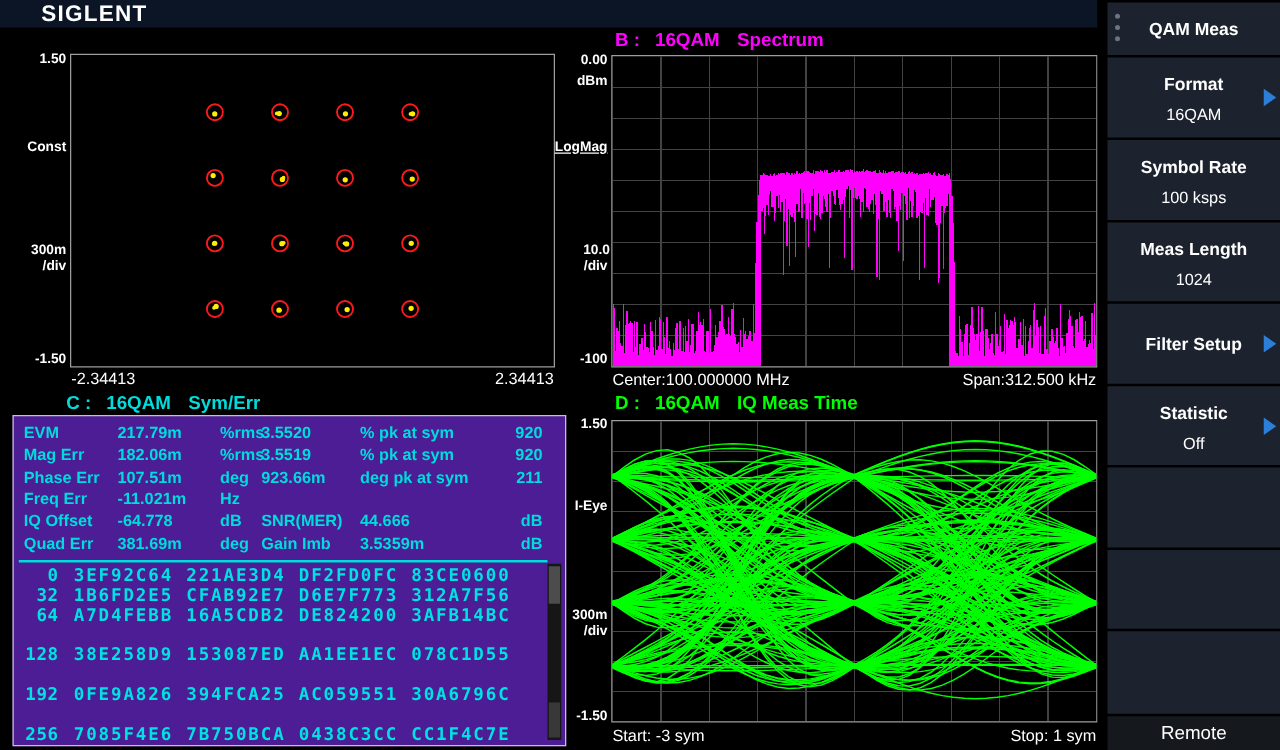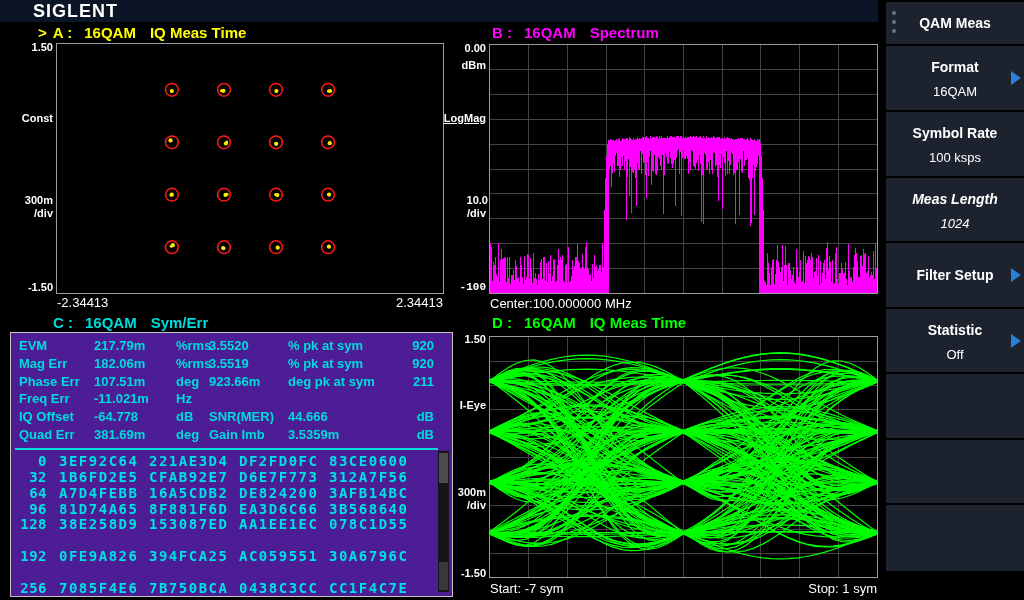--- a/index.html
+++ b/index.html
@@ -54,23 +54,20 @@
 </style>
 </head>
 <body>
 
 <div class="screen">
 
   <div class="topbar">
     <div class="logo">SIGLENT</div>
   </div>
 
-  <div class="phead" style="left:38px;top:24px;color:#ffff00;">
-    <span class="pind">&gt;</span><span class="pid">A :</span><span class="pfmt">16QAM</span><span>IQ Meas Time</span>
-  </div>
   <div class="ax" style="left:1px;top:41px;width:52px;">1.50</div>
   <div class="ax" style="left:1px;top:112px;width:52px;">Const</div>
   <div class="ax" style="left:1px;top:194px;width:52px;">300m</div>
   <div class="ax" style="left:1px;top:207px;width:52px;">/div</div>
   <div class="ax" style="left:1px;top:281px;width:52px;">-1.50</div>
   <div class="plot" style="left:56px;top:43px;width:386px;height:249px;">
     <svg id="constSvg" width="386" height="249">
         <circle cx="114.9" cy="203.2" r="6.4" fill="none" stroke="#ff1a1a" stroke-width="1.5"></circle>
         <circle cx="115.9" cy="201.2" r="2.1" fill="#ffee00"></circle>
         <circle cx="114.2" cy="202.2" r="1.5" fill="#ffee00"></circle>
@@ -118,21 +115,21 @@
   <div class="ft right" style="left:343px;top:295px;width:100px;">2.34413</div>
 
   <div class="phead" style="left:492px;top:24px;color:#ff00ff;">
     <span class="pid">B :</span><span class="pfmt">16QAM</span><span>Spectrum</span>
   </div>
   <div class="ax" style="left:430px;top:42px;width:56px;">0.00</div>
   <div class="ax" style="left:430px;top:59px;width:56px;">dBm</div>
   <div class="ax" style="left:430px;top:112px;width:56px;text-decoration:underline;">LogMag</div>
   <div class="ax" style="left:432px;top:194px;width:56px;">10.0</div>
   <div class="ax" style="left:430px;top:207px;width:56px;">/div</div>
-  <div class="ax" style="left:430px;top:281px;width:56px;font-family:Liberation Mono, monospace;">-100</div>
+  <div class="ax" style="left:430px;top:281px;width:56px;">-100</div>
   <div class="plot" style="left:489px;top:44px;width:387px;height:248px;">
     <svg id="specSvg" width="387" height="248">
         <g stroke="#434343" stroke-width="1" shape-rendering="crispEdges">
           <line x1="38.7" y1="0" x2="38.7" y2="248"></line>
           <line x1="0" y1="24.8" x2="387" y2="24.8"></line>
           <line x1="77.4" y1="0" x2="77.4" y2="248"></line>
           <line x1="0" y1="49.6" x2="387" y2="49.6"></line>
           <line x1="116.1" y1="0" x2="116.1" y2="248"></line>
           <line x1="0" y1="74.4" x2="387" y2="74.4"></line>
           <line x1="154.8" y1="0" x2="154.8" y2="248"></line>
@@ -145,20 +142,21 @@
           <line x1="0" y1="173.6" x2="387" y2="173.6"></line>
           <line x1="309.6" y1="0" x2="309.6" y2="248"></line>
           <line x1="0" y1="198.4" x2="387" y2="198.4"></line>
           <line x1="348.3" y1="0" x2="348.3" y2="248"></line>
           <line x1="0" y1="223.2" x2="387" y2="223.2"></line>
         </g>
         <path d="M0.5 197.8V248.0M1.5 201.6V248.0M2.5 235.9V248.0M3.5 217.2V248.0M4.5 219.6V248.0M5.5 211.8V248.0M6.5 229.0V248.0M7.5 231.9V248.0M8.5 197.9V248.0M9.5 237.3V248.0M10.5 214.9V248.0M11.5 203.7V248.0M12.5 214.0V248.0M13.5 213.4V248.0M14.5 211.6V248.0M15.5 213.0V248.0M16.5 236.8V248.0M17.5 212.0V248.0M18.5 232.9V248.0M19.5 212.3V248.0M20.5 239.0V248.0M21.5 230.3V248.0M22.5 230.4V248.0M23.5 225.1V248.0M24.5 235.1V248.0M25.5 214.5V248.0M26.5 220.8V248.0M27.5 232.8V248.0M28.5 233.2V248.0M29.5 236.9V248.0M30.5 212.2V248.0M31.5 219.9V248.0M32.5 232.2V248.0M33.5 238.8V248.0M34.5 210.8V248.0M35.5 235.0V248.0M36.5 232.1V248.0M37.5 208.9V248.0M38.5 209.9V248.0M39.5 233.9V248.0M40.5 212.6V248.0M41.5 224.3V248.0M42.5 237.8V248.0M43.5 208.2V248.0M44.5 233.0V248.0M45.5 228.0V248.0M46.5 234.3V248.0M47.5 239.6V248.0M48.5 229.3V248.0M49.5 234.6V248.0M50.5 217.2V248.0M51.5 213.7V248.0M52.5 234.4V248.0M53.5 212.1V248.0M54.5 211.9V248.0M55.5 235.8V248.0M56.5 217.6V248.0M57.5 236.8V248.0M58.5 215.9V248.0M59.5 227.9V248.0M60.5 209.9V248.0M61.5 236.3V248.0M62.5 230.6V248.0M63.5 214.5V248.0M64.5 214.1V248.0M65.5 237.4V248.0M66.5 235.8V248.0M67.5 220.1V248.0M68.5 204.2V248.0M69.5 215.3V248.0M70.5 212.2V248.0M71.5 214.6V248.0M72.5 210.2V248.0M73.5 236.0V248.0M74.5 236.8V248.0M75.5 219.7V248.0M76.5 219.4V248.0M77.5 237.6V248.0M78.5 202.4V248.0M79.5 236.7V248.0M80.5 235.7V248.0M81.5 231.1V248.0M82.5 214.6V248.0M83.5 224.6V248.0M84.5 220.6V248.0M85.5 211.7V248.0M86.5 211.5V248.0M87.5 199.1V248.0M88.5 216.2V248.0M89.5 217.8V248.0M90.5 222.7V248.0M91.5 222.0V248.0M92.5 208.8V248.0M93.5 222.0V248.0M94.5 223.6V248.0M95.5 202.2V248.0M96.5 197.3V248.0M97.5 221.9V248.0M98.5 224.2V248.0M99.5 230.2V248.0M100.5 228.9V248.0M101.5 236.4V248.0M102.5 219.0V248.0M103.5 232.5V248.0M104.5 209.6V248.0M105.5 222.1V248.0M106.5 219.6V248.0M107.5 226.4V248.0M108.5 224.1V248.0M109.5 219.5V248.0M110.5 219.6V248.0M111.5 227.4V248.0M112.5 197.9V248.0M113.5 221.7V248.0M114.5 165.3V248.0M115.5 132.6V248.0M116.5 110.6V248.0M117.5 99.1V248.0M118.5 94.6V248.0M119.5 94.9V123.9M120.5 93.5V121.3M121.5 94.5V141.8M122.5 94.7V127.5M123.5 94.6V118.6M124.5 95.5V126.6M125.5 95.4V110.9M126.5 94.1V107.7M127.5 95.8V120.9M128.5 94.4V120.8M129.5 93.1V131.5M130.5 95.5V125.1M131.5 94.9V111.9M132.5 93.4V121.0M133.5 94.2V111.1M134.5 93.5V124.5M135.5 93.7V116.3M136.5 93.4V174.7M137.5 93.2V132.0M138.5 94.9V114.3M139.5 92.3V151.4M140.5 93.1V121.9M141.5 93.5V167.5M142.5 94.9V126.7M143.5 93.1V128.2M144.5 94.6V125.1M145.5 93.7V132.7M146.5 94.3V160.5M147.5 92.0V118.4M148.5 94.0V124.2M149.5 93.3V124.9M150.5 93.9V106.4M151.5 93.4V129.3M152.5 92.2V109.0M153.5 92.0V118.2M154.5 93.7V117.3M155.5 91.7V130.2M156.5 91.4V152.6M157.5 92.8V117.4M158.5 93.4V130.7M159.5 93.7V111.6M160.5 91.3V105.8M161.5 93.9V140.0M162.5 91.5V125.8M163.5 91.9V127.0M164.5 92.0V109.6M165.5 92.5V128.7M166.5 90.9V130.2M167.5 91.7V125.5M168.5 93.6V111.7M169.5 90.8V113.8M170.5 92.7V120.9M171.5 90.8V124.6M172.5 93.1V110.2M173.5 93.1V169.4M174.5 93.4V129.6M175.5 92.8V107.7M176.5 92.6V111.6M177.5 91.0V118.0M178.5 93.3V119.2M179.5 92.4V106.8M180.5 91.0V113.4M181.5 90.8V118.9M182.5 92.3V122.9M183.5 92.2V118.5M184.5 91.9V115.1M185.5 92.8V161.3M186.5 90.7V112.5M187.5 90.7V106.3M188.5 91.1V103.9M189.5 92.5V129.2M190.5 90.5V106.8M191.5 91.2V171.0M192.5 93.2V113.1M193.5 91.9V105.1M194.5 92.7V113.7M195.5 91.9V113.9M196.5 92.5V111.4M197.5 91.6V114.0M198.5 92.4V128.8M199.5 91.6V116.8M200.5 90.5V124.8M201.5 92.2V105.4M202.5 92.0V106.4M203.5 91.1V120.9M204.5 92.0V121.9M205.5 92.1V124.3M206.5 91.4V117.9M207.5 92.9V115.1M208.5 91.8V125.9M209.5 91.6V110.4M210.5 91.0V119.0M211.5 93.4V176.5M212.5 93.4V130.4M213.5 90.9V178.6M214.5 92.8V108.0M215.5 93.6V110.2M216.5 91.1V123.8M217.5 93.3V124.0M218.5 91.7V116.5M219.5 93.3V128.9M220.5 92.7V114.8M221.5 92.3V125.3M222.5 92.7V129.2M223.5 91.4V106.5M224.5 91.5V108.1M225.5 93.1V122.1M226.5 92.5V120.2M227.5 92.3V131.9M228.5 91.5V155.5M229.5 91.7V120.1M230.5 93.6V122.7M231.5 92.5V109.0M232.5 92.7V163.8M233.5 93.6V112.0M234.5 92.3V117.8M235.5 93.8V130.6M236.5 92.5V105.5M237.5 91.9V129.2M238.5 93.3V115.8M239.5 92.9V128.8M240.5 94.2V119.7M241.5 93.2V107.0M242.5 93.8V108.9M243.5 93.5V129.7M244.5 94.8V128.0M245.5 94.3V179.1M246.5 94.4V124.5M247.5 94.1V125.4M248.5 93.4V117.2M249.5 93.8V169.6M250.5 93.2V113.5M251.5 93.2V126.6M252.5 92.5V127.8M253.5 93.8V106.2M254.5 93.7V120.9M255.5 94.7V114.9M256.5 93.6V115.3M257.5 92.9V112.9M258.5 94.7V133.4M259.5 95.7V135.1M260.5 93.1V181.4M261.5 94.4V177.6M262.5 95.0V133.2M263.5 95.2V119.6M264.5 94.2V170.2M265.5 95.7V125.5M266.5 96.0V121.7M267.5 93.9V119.4M268.5 95.0V110.5M269.5 93.7V248.0M270.5 97.8V248.0M271.5 111.4V248.0M272.5 133.3V248.0M273.5 164.6V248.0M274.5 236.0V248.0M275.5 237.3V248.0M276.5 239.9V248.0M277.5 208.0V248.0M278.5 218.4V248.0M279.5 228.4V248.0M280.5 239.7V248.0M281.5 221.9V248.0M282.5 215.0V248.0M283.5 213.9V248.0M284.5 238.6V248.0M285.5 229.1V248.0M286.5 215.3V248.0M287.5 200.2V248.0M288.5 217.0V248.0M289.5 222.3V248.0M290.5 226.7V248.0M291.5 221.9V248.0M292.5 199.8V248.0M293.5 235.7V248.0M294.5 220.3V248.0M295.5 200.7V248.0M296.5 219.5V248.0M297.5 239.6V248.0M298.5 218.2V248.0M299.5 218.1V248.0M300.5 225.1V248.0M301.5 234.0V248.0M302.5 229.5V248.0M303.5 222.2V248.0M304.5 237.4V248.0M305.5 238.9V248.0M306.5 204.2V248.0M307.5 221.8V248.0M308.5 231.6V248.0M309.5 227.3V248.0M310.5 215.4V248.0M311.5 236.8V248.0M312.5 236.1V248.0M313.5 205.8V248.0M314.5 237.8V248.0M315.5 210.8V248.0M316.5 217.6V248.0M317.5 215.2V248.0M318.5 211.0V248.0M319.5 211.9V248.0M320.5 215.3V248.0M321.5 208.2V248.0M322.5 212.3V248.0M323.5 233.4V248.0M324.5 226.5V248.0M325.5 226.2V248.0M326.5 212.6V248.0M327.5 230.7V248.0M328.5 209.9V248.0M329.5 240.0V248.0M330.5 216.1V248.0M331.5 237.9V248.0M332.5 228.1V248.0M333.5 217.7V248.0M334.5 215.1V248.0M335.5 233.5V248.0M336.5 202.9V248.0M337.5 197.2V248.0M338.5 224.1V248.0M339.5 211.3V248.0M340.5 216.8V248.0M341.5 237.4V248.0M342.5 215.4V248.0M343.5 238.5V248.0M344.5 238.4V248.0M345.5 207.9V248.0M346.5 201.7V248.0M347.5 234.2V248.0M348.5 238.5V248.0M349.5 227.6V248.0M350.5 227.7V248.0M351.5 218.3V248.0M352.5 224.4V248.0M353.5 229.0V248.0M354.5 227.6V248.0M355.5 217.0V248.0M356.5 233.6V248.0M357.5 239.6V248.0M358.5 198.5V248.0M359.5 225.6V248.0M360.5 232.5V248.0M361.5 231.8V248.0M362.5 237.2V248.0M363.5 221.5V248.0M364.5 209.8V248.0M365.5 203.0V248.0M366.5 208.0V248.0M367.5 216.0V248.0M368.5 231.6V248.0M369.5 233.3V248.0M370.5 210.6V248.0M371.5 209.9V248.0M372.5 220.8V248.0M373.5 204.4V248.0M374.5 208.8V248.0M375.5 207.9V248.0M376.5 227.8V248.0M377.5 226.2V248.0M378.5 211.4V248.0M379.5 232.8V248.0M380.5 230.4V248.0M381.5 226.7V248.0M382.5 229.5V248.0M383.5 205.6V248.0M384.5 234.2V248.0M385.5 197.5V248.0M386.5 223.1V248.0" stroke="#ff00ff" stroke-width="1" fill="none" shape-rendering="crispEdges"></path>
       </svg>
   </div>
   <div class="ft" style="left:490px;top:296px;">Center:100.000000 MHz</div>
+  <div class="ft right" style="left:640px;top:296px;width:237px;">Span:312.500 kHz</div>
 
   <div class="phead" style="left:53px;top:314px;color:#00dcdc;">
     <span class="pid">C :</span><span class="pfmt">16QAM</span><span>Sym/Err</span>
   </div>
   <div class="cbox">
     <div class="metrics" id="metrics">
         <div class="mrow" style="top:5px">
           <span style="left:8px">EVM</span>
           <span style="left:83px">217.79m</span>
           <span style="left:165px">%rms</span>
@@ -219,27 +217,20 @@
           <span style="left:138px">CFAB92E7</span>
           <span style="left:228px">D6E7F773</span>
           <span style="left:318px">312A7F56</span>
         </div>
         <div class="hrow" style="top:31.7px">
           <span class="hoff">64</span>
           <span style="left:48px">A7D4FEBB</span>
           <span style="left:138px">16A5CDB2</span>
           <span style="left:228px">DE824200</span>
           <span style="left:318px">3AFB14BC</span>
-        </div>
-        <div class="hrow" style="top:47.55px">
-          <span class="hoff">96</span>
-          <span style="left:48px">81D74A65</span>
-          <span style="left:138px">8F881F6D</span>
-          <span style="left:228px">EA3D6C66</span>
-          <span style="left:318px">3B568640</span>
         </div>
         <div class="hrow" style="top:63.4px">
           <span class="hoff">128</span>
           <span style="left:48px">38E258D9</span>
           <span style="left:138px">153087ED</span>
           <span style="left:228px">AA1EE1EC</span>
           <span style="left:318px">078C1D55</span>
         </div>
         <div class="hrow" style="top:95.1px">
           <span class="hoff">192</span>
@@ -459,52 +450,53 @@
           <polyline points="0.0,95.5 8.8,97.5 17.6,99.7 26.4,102.3 35.2,105.5 44.0,109.4 52.8,114.0 61.6,119.3 70.4,125.2 79.2,131.4 88.0,137.7 96.8,143.8 105.5,149.5 114.3,154.4 123.1,158.3 131.9,161.0 140.7,162.3 149.5,162.3 158.3,160.9 167.1,158.4 175.9,154.9 184.7,150.6 193.5,146.1 202.3,146.0 211.1,145.5 219.9,144.1 228.7,141.3 237.5,136.9 246.3,130.9 255.1,123.2 263.9,114.0 272.7,103.6 281.5,92.5 290.3,81.1 299.0,70.0 307.8,59.7 316.6,50.8 325.4,43.6 334.2,38.3 343.0,35.2 351.8,34.1 360.6,34.9 369.4,37.3 378.2,40.8 387.0,44.9"></polyline>
           <polyline points="0.0,43.3 8.8,46.6 17.6,50.4 26.4,55.0 35.2,60.8 44.0,67.8 52.8,76.3 61.6,86.2 70.4,97.4 79.2,109.5 88.0,122.2 96.8,135.1 105.5,147.6 114.3,159.4 123.1,169.9 131.9,178.9 140.7,186.1 149.5,191.4 158.3,194.8 167.1,196.5 175.9,196.9 184.7,196.2 193.5,195.0 202.3,195.0 211.1,194.8 219.9,194.6 228.7,194.0 237.5,193.3 246.3,192.1 255.1,190.7 263.9,188.9 272.7,186.8 281.5,184.4 290.3,181.6 299.0,178.7 307.8,175.5 316.6,172.2 325.4,168.8 334.2,165.3 343.0,161.8 351.8,158.3 360.6,154.8 369.4,151.3 378.2,147.9 387.0,144.4"></polyline>
           <polyline points="0.0,146.4 8.8,146.5 17.6,146.3 26.4,145.8 35.2,144.7 44.0,143.0 52.8,140.6 61.6,137.5 70.4,133.8 79.2,129.5 88.0,124.9 96.8,120.1 105.5,115.3 114.3,110.7 123.1,106.6 131.9,103.0 140.7,100.1 149.5,97.9 158.3,96.4 167.1,95.6 175.9,95.4 184.7,95.5 193.5,95.9 202.3,96.0 211.1,96.3 219.9,96.9 228.7,97.9 237.5,99.2 246.3,101.1 255.1,103.5 263.9,106.3 272.7,109.6 281.5,113.2 290.3,116.9 299.0,120.8 307.8,124.6 316.6,128.3 325.4,131.7 334.2,134.8 343.0,137.5 351.8,139.9 360.6,141.9 369.4,143.6 378.2,145.1 387.0,146.4"></polyline>
           <polyline points="0.0,94.3 8.8,99.4 17.6,104.4 26.4,109.4 35.2,114.4 44.0,119.4 52.8,124.3 61.6,129.2 70.4,133.8 79.2,138.2 88.0,142.2 96.8,145.8 105.5,148.8 114.3,151.3 123.1,153.0 131.9,154.1 140.7,154.4 149.5,154.1 158.3,153.1 167.1,151.6 175.9,149.6 184.7,147.4 193.5,144.9 202.3,141.7 211.1,138.7 219.9,136.2 228.7,134.5 237.5,133.6 246.3,133.8 255.1,134.9 263.9,137.2 272.7,140.3 281.5,144.3 290.3,148.9 299.0,153.9 307.8,159.2 316.6,164.5 325.4,169.6 334.2,174.4 343.0,178.9 351.8,182.9 360.6,186.5 369.4,189.7 378.2,192.7 387.0,195.5"></polyline>
           <polyline points="0.0,43.6 8.8,46.1 17.6,48.7 26.4,51.6 35.2,54.8 44.0,58.6 52.8,62.7 61.6,67.4 70.4,72.3 79.2,77.4 88.0,82.6 96.8,87.6 105.5,92.2 114.3,96.2 123.1,99.5 131.9,101.9 140.7,103.3 149.5,103.7 158.3,103.2 167.1,101.8 175.9,99.7 184.7,97.1 193.5,94.2 202.3,95.9 211.1,97.9 219.9,100.3 228.7,103.3 237.5,107.0 246.3,111.3 255.1,116.4 263.9,122.0 272.7,127.9 281.5,134.0 290.3,140.0 299.0,145.5 307.8,150.4 316.6,154.3 325.4,157.1 334.2,158.6 343.0,158.8 351.8,157.8 360.6,155.7 369.4,152.6 378.2,148.9 387.0,144.8"></polyline>
           <polyline points="0.0,145.0 8.8,146.5 17.6,148.1 26.4,150.3 35.2,153.0 44.0,156.5 52.8,160.8 61.6,165.8 70.4,171.4 79.2,177.4 88.0,183.7 96.8,189.8 105.5,195.6 114.3,200.6 123.1,204.8 131.9,207.7 140.7,209.4 149.5,209.7 158.3,208.8 167.1,206.6 175.9,203.5 184.7,199.8 193.5,195.6 202.3,197.1 211.1,198.1 219.9,198.3 228.7,197.5 237.5,195.3 246.3,191.8 255.1,186.7 263.9,180.3 272.7,172.7 281.5,164.2 290.3,155.1 299.0,145.8 307.8,136.7 316.6,128.1 325.4,120.3 334.2,113.5 343.0,107.9 351.8,103.5 360.6,100.1 369.4,97.7 378.2,95.9 387.0,94.5"></polyline>
           <polyline points="0.0,144.6 8.8,141.4 17.6,138.4 26.4,135.4 35.2,132.7 44.0,130.2 52.8,128.0 61.6,126.1 70.4,124.6 79.2,123.5 88.0,122.8 96.8,122.6 105.5,122.8 114.3,123.5 123.1,124.6 131.9,126.1 140.7,128.0 149.5,130.2 158.3,132.7 167.1,135.4 175.9,138.4 184.7,141.4 193.5,144.6 202.3,142.3 211.1,140.2 219.9,138.1 228.7,136.1 237.5,134.3 246.3,132.7 255.1,131.4 263.9,130.3 272.7,129.6 281.5,129.1 290.3,128.9 299.0,129.1 307.8,129.6 316.6,130.3 325.4,131.4 334.2,132.7 343.0,134.3 351.8,136.1 360.6,138.1 369.4,140.2 378.2,142.3 387.0,144.6"></polyline>
         </g>
       </svg>
   </div>
-  <div class="ft" style="left:490px;top:581px;">Start: -7 sym</div>
+  <div class="ft" style="left:490px;top:581px;">Start: -3 sym</div>
   <div class="ft right" style="left:700px;top:581px;width:177px;">Stop: 1 sym</div>
 
   <div class="sidebar">
     <div class="btn single" style="top:2px;height:42px;">
       <div class="dots">
           <i></i>
           <i></i>
           <i></i>
         </div>
       <div class="blabel">QAM Meas</div>
     </div>
     <div class="btn two" style="top:46px;height:64px;">
       <div class="blabel">Format</div>
       <div class="bvalue">16QAM</div>
       <div class="arrow"></div>
     </div>
     <div class="btn two" style="top:112px;height:64px;">
       <div class="blabel">Symbol Rate</div>
       <div class="bvalue">100 ksps</div>
     </div>
-    <div class="btn two" style="top:178px;height:63px;font-style:italic;">
+    <div class="btn two" style="top:178px;height:63px;">
       <div class="blabel">Meas Length</div>
       <div class="bvalue">1024</div>
     </div>
     <div class="btn single" style="top:243px;height:64px;">
       <div class="blabel">Filter Setup</div>
       <div class="arrow"></div>
     </div>
     <div class="btn two" style="top:309px;height:63px;">
       <div class="blabel">Statistic</div>
       <div class="bvalue">Off</div>
       <div class="arrow"></div>
     </div>
     <div class="btn" style="top:374px;height:64px;"></div>
     <div class="btn" style="top:440px;height:63px;"></div>
     <div class="btn" style="top:505px;height:66px;"></div>
+    <div class="remote">Remote</div>
   </div>
 
 </div>
 
 </body></html>

